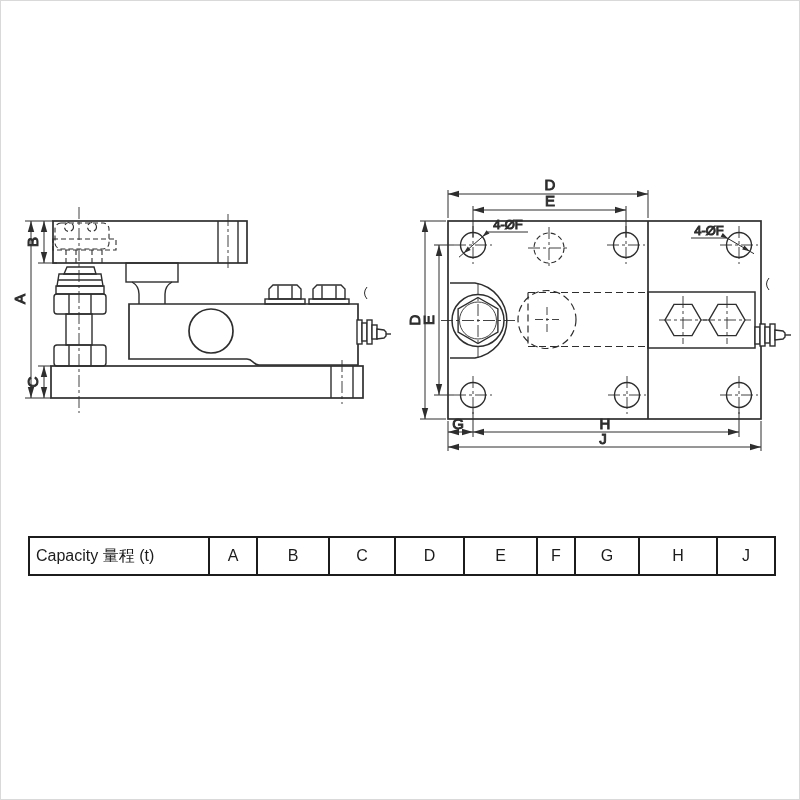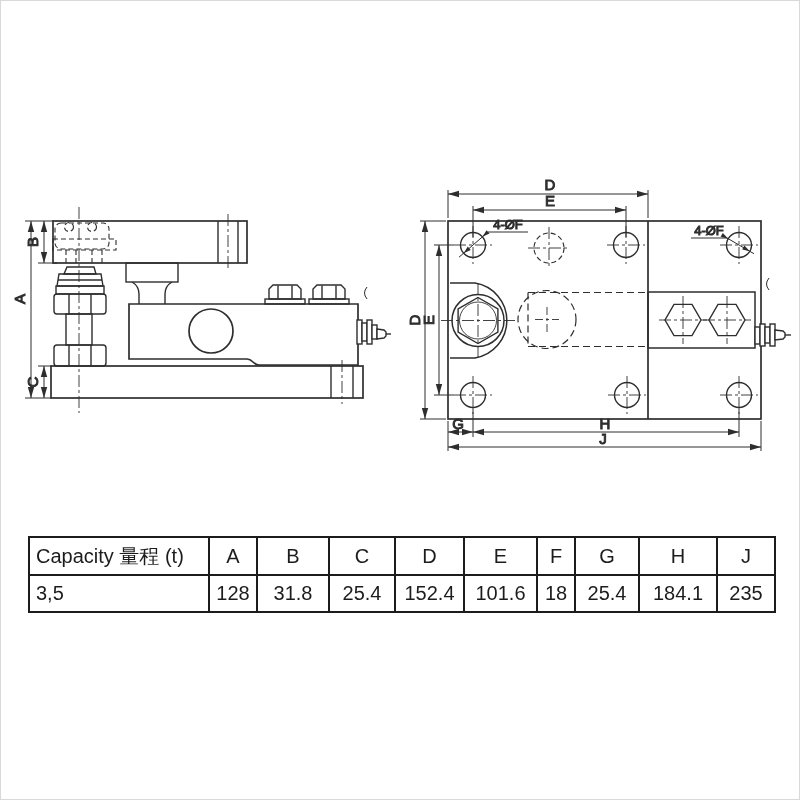--- a/index.html
+++ b/index.html
@@ -5,21 +5,21 @@
   html,body{margin:0;padding:0;background:#fff;}
   .page{width:800px;height:800px;position:relative;background:#ffffff;
         border:1px solid #d9d9d9;box-sizing:border-box;overflow:hidden;
         font-family:"Liberation Sans",sans-serif;}
   svg text{font-family:"Liberation Sans",sans-serif;fill:#2e2e2e;}
   .dimtxt{font-size:15px;}
   .callout{font-size:13px;}
   .spec-table{position:absolute;left:27px;top:535px;border-collapse:collapse;
               table-layout:fixed;width:746px;color:#1c1c1c;}
   .spec-table th,.spec-table td{border:2px solid #1c1c1c;font-weight:normal;
-              font-size:20px;text-align:center;vertical-align:middle;
+              font-size:16px;text-align:center;vertical-align:middle;
               padding:0;overflow:hidden;white-space:nowrap;}
   .spec-table th:first-child,.spec-table td:first-child{text-align:left;padding-left:6px;}
   .row-h{height:38px;} .row-d{height:37px;}
 </style>
 </head>
 <body>
 
 <div class="page">
 
 <svg width="800" height="800" viewBox="0 0 800 800" stroke="#2e2e2e" fill="none" stroke-width="1.4">
@@ -298,28 +298,16 @@
     <th>A</th>
     <th>B</th>
     <th>C</th>
     <th>D</th>
     <th>E</th>
     <th>F</th>
     <th>G</th>
     <th>H</th>
     <th>J</th>
   </tr>
-  <tr class="row-d">
-    <td>3,5</td>
-    <td>128</td>
-    <td>31.8</td>
-    <td>25.4</td>
-    <td>152.4</td>
-    <td>101.6</td>
-    <td>18</td>
-    <td>25.4</td>
-    <td>184.1</td>
-    <td>235</td>
-  </tr>
 </tbody>
     </table>
 
 </div>
 
 </body></html>

